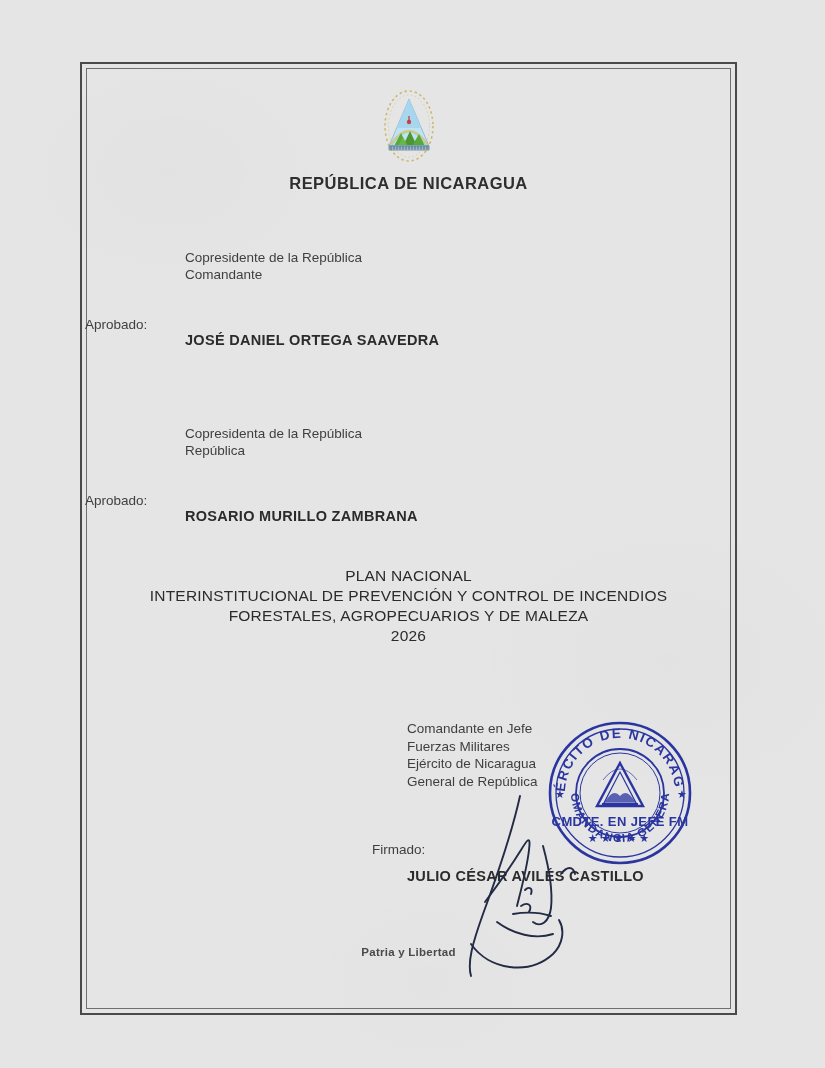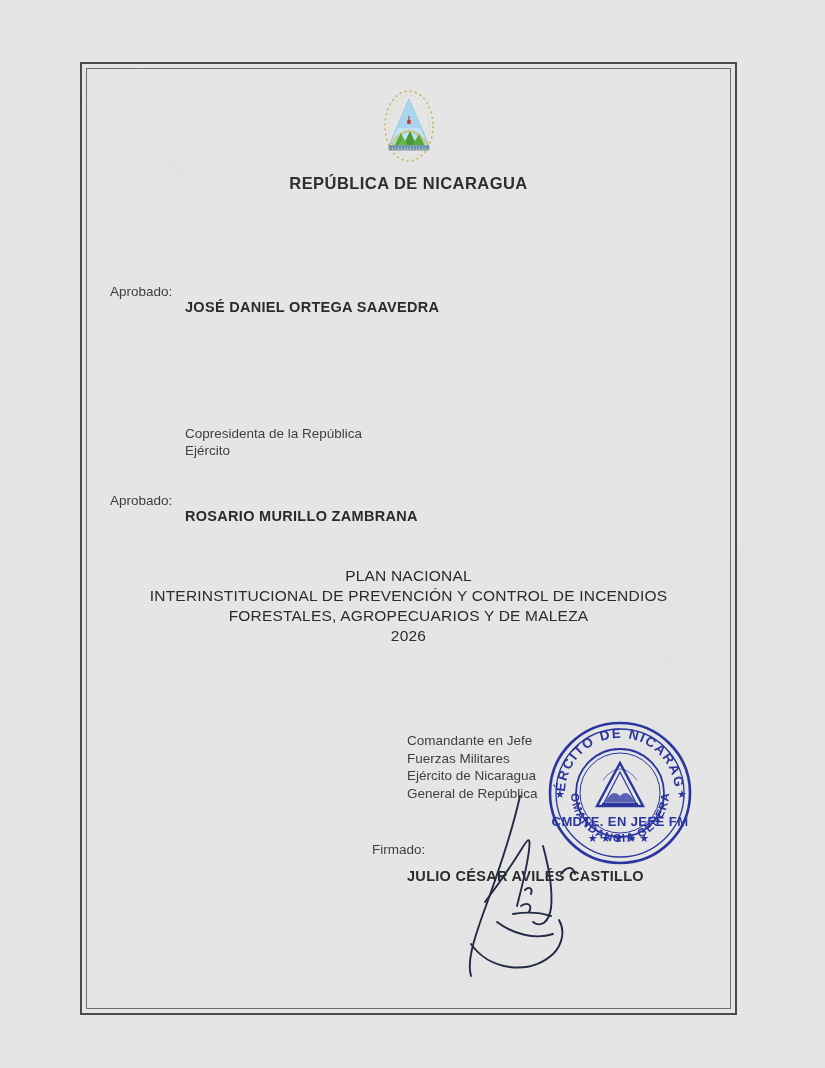--- a/index.html
+++ b/index.html
@@ -107,21 +107,20 @@
     line-height: 16.5px;
     color: #3f3f3f;
   }
   .role-line { white-space: nowrap; }
 
   .approved-row {
     margin-top: 34px;
     position: relative;
   }
   .approved-label {
-    margin-left: 25px;
     font-size: 13.5px;
     color: #3f3f3f;
   }
   .approved-name {
     margin-left: 100px;
     font-size: 14.5px;
     font-weight: bold;
     letter-spacing: 0.3px;
     color: #2b2b2b;
   }
@@ -145,21 +144,21 @@
   .signature-region {
     position: absolute;
     top: 650px;
     left: 0;
     width: 100%;
     height: 210px;
   }
   .sig-roles {
     position: absolute;
     left: 322px;
-    top: 16px;
+    top: 4px;
     font-size: 13.5px;
     line-height: 17.5px;
     color: #3f3f3f;
     white-space: nowrap;
   }
   .firmado-label {
     position: absolute;
     left: 255px;
     top: 126px;
     font-size: 13.5px;
@@ -261,30 +260,34 @@
           <line x1="48" y1="60" x2="48" y2="64"></line>
           <line x1="51" y1="60" x2="51" y2="64"></line>
         </g>
         <polygon points="13,60 53,60 53,64 13,64" fill="none" stroke="#5f7e93" stroke-width="0.8"></polygon>
       </svg>
     </div>
 
     <div class="country-heading">REPÚBLICA DE NICARAGUA</div>
 
     <div class="approval-block first">
+      <div class="role-lines">
+        <div class="role-line">Copresidente de la República</div>
+        <div class="role-line">Comandante</div>
+      </div>
       <div class="approved-row">
         <div class="approved-label">Aprobado:</div>
         <div class="approved-name">JOSÉ DANIEL ORTEGA SAAVEDRA</div>
       </div>
     </div>
 
     <div class="approval-block second">
       <div class="role-lines">
         <div class="role-line">Copresidenta de la República</div>
-        <div class="role-line">Ejército</div>
+        <div class="role-line">República</div>
       </div>
       <div class="approved-row">
         <div class="approved-label">Aprobado:</div>
         <div class="approved-name">ROSARIO MURILLO ZAMBRANA</div>
       </div>
     </div>
 
     <div class="plan-title">
       <span class="plan-title-line">PLAN NACIONAL</span>
       <span class="plan-title-line">INTERINSTITUCIONAL DE PREVENCIÓN Y CONTROL DE INCENDIOS</span>
@@ -354,15 +357,16 @@
             <path d="M96,112 C102,108 108,110 104,118"></path>
             <path d="M88,120 C100,118 114,118 126,122"></path>
             <path d="M46,150 C64,176 104,182 128,160 C138,150 140,136 134,126"></path>
             <path d="M72,128 C88,140 110,146 128,140"></path>
           </g>
         </svg>
       </div>
 
     </div>
 
+    <div class="motto">Patria y Libertad</div>
 
   </div>
 </div>
 
 </body></html>

